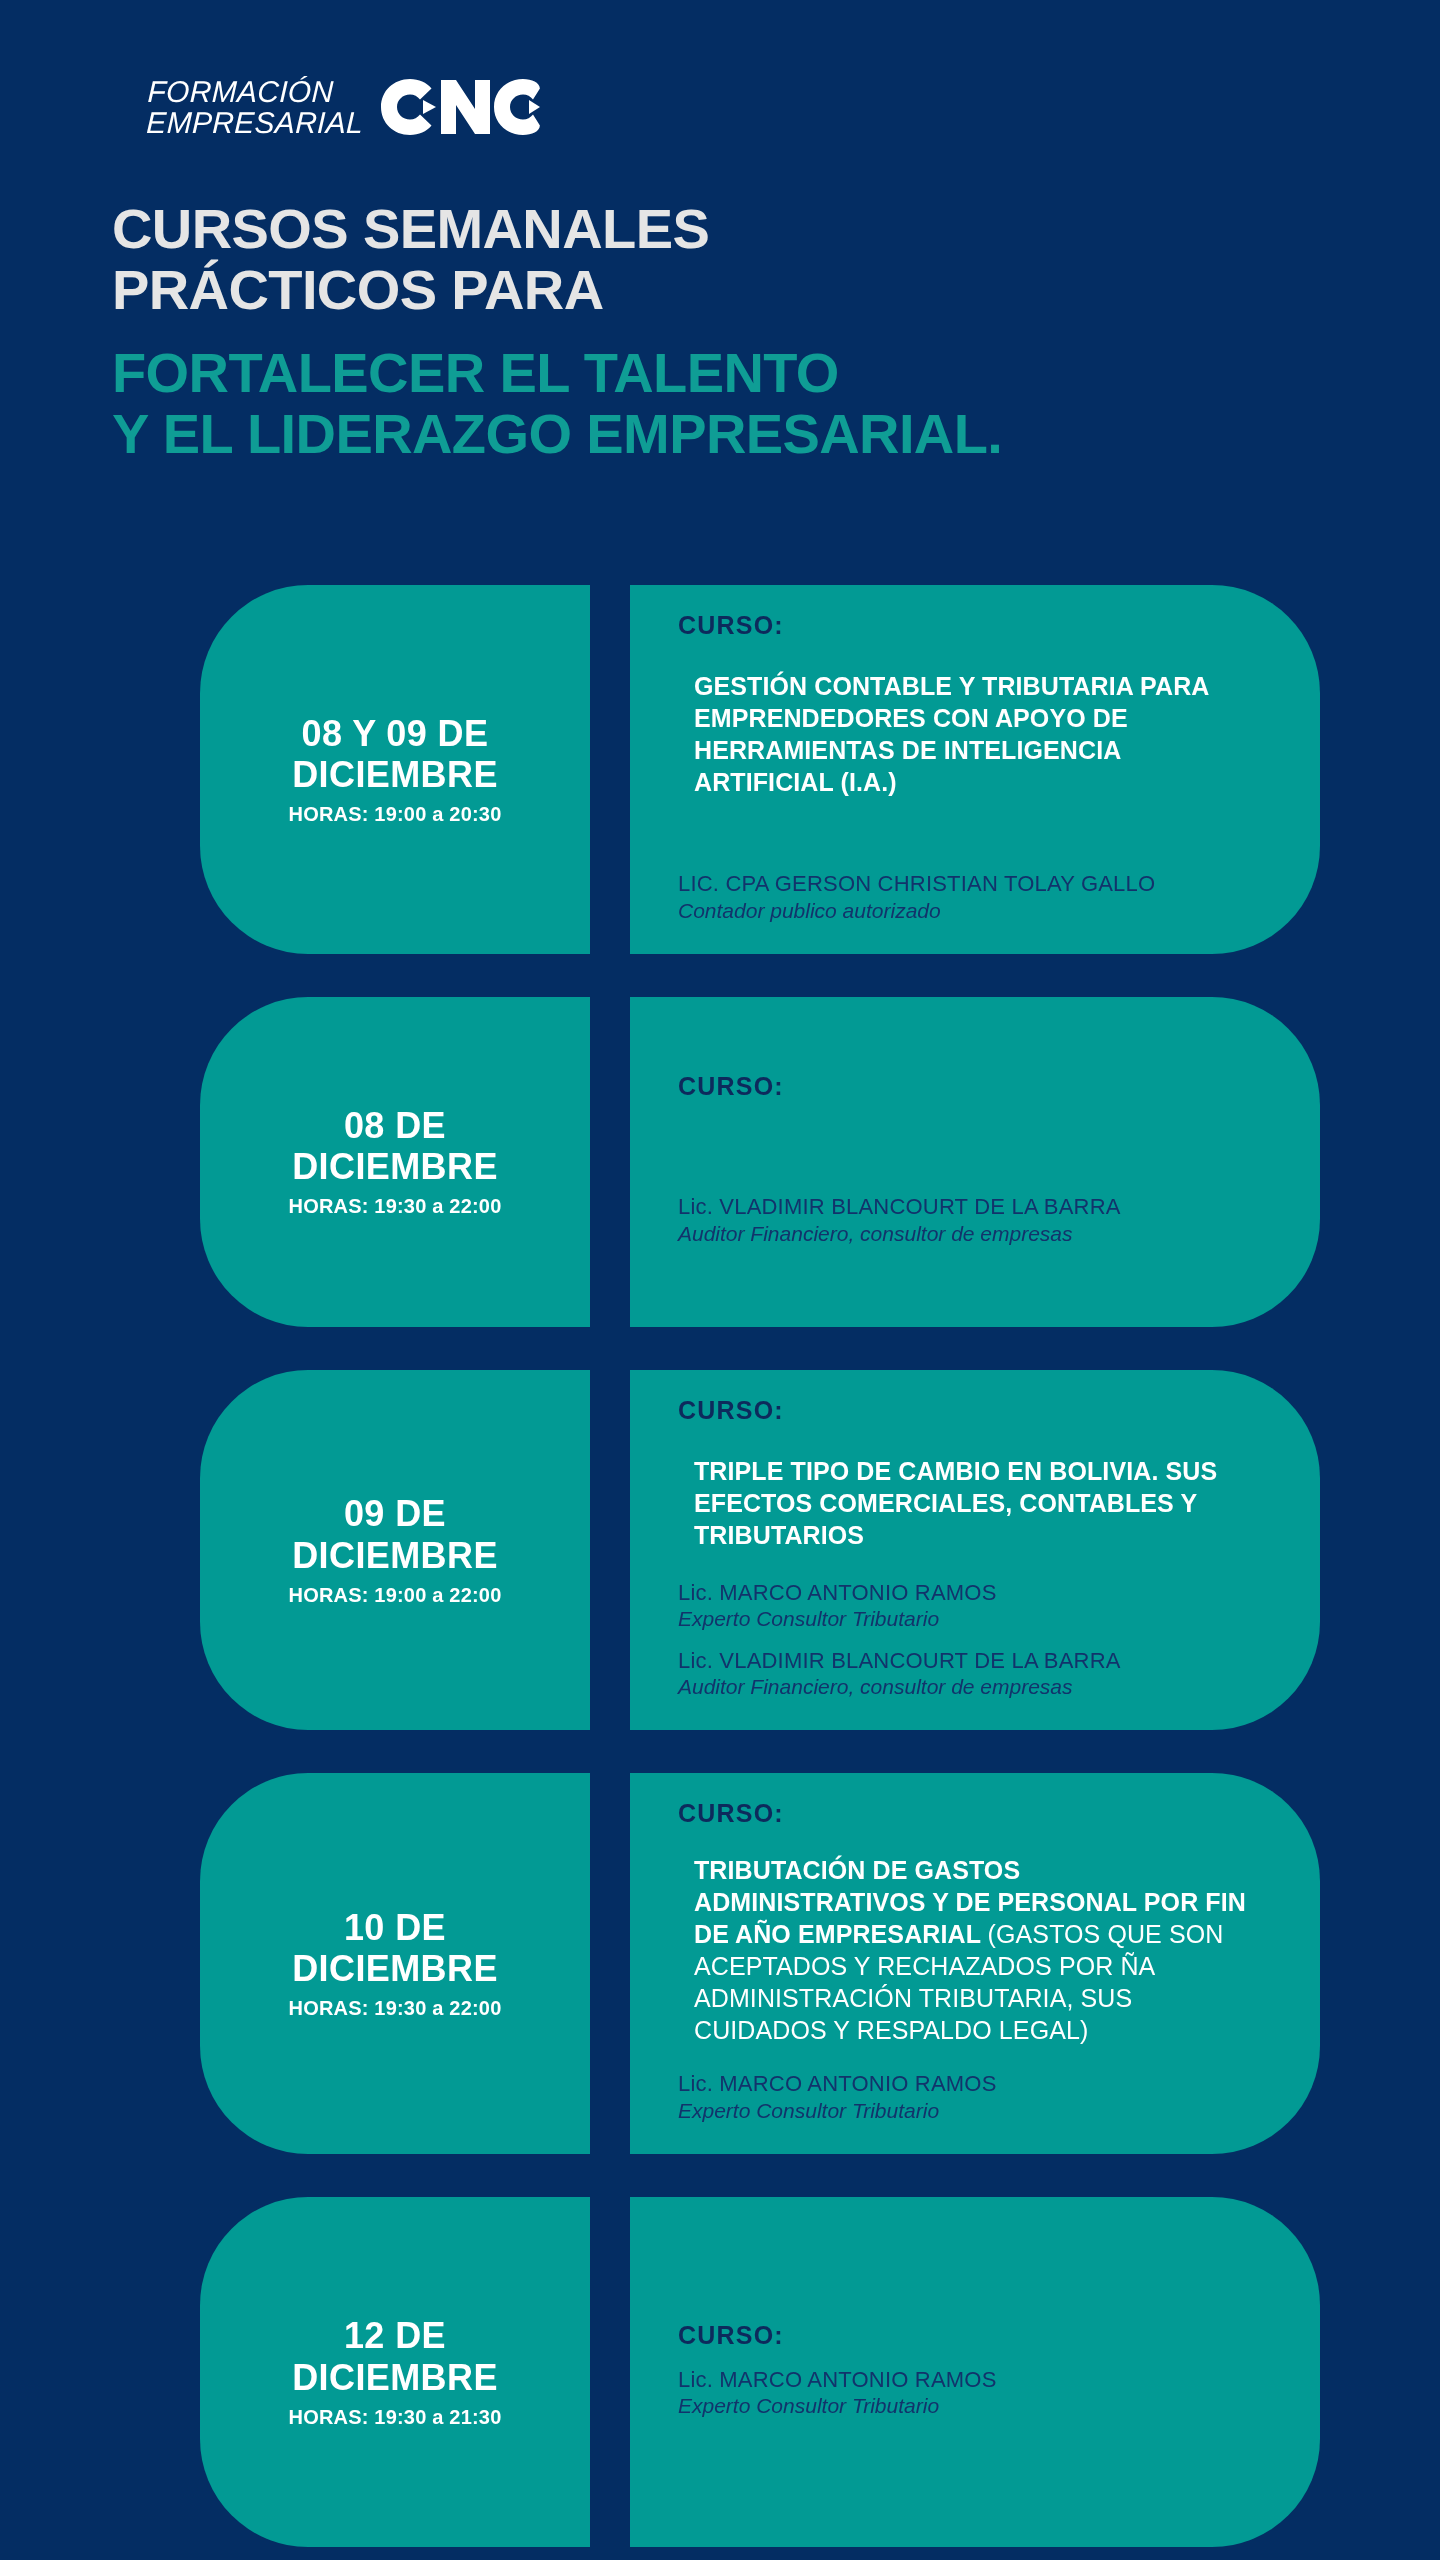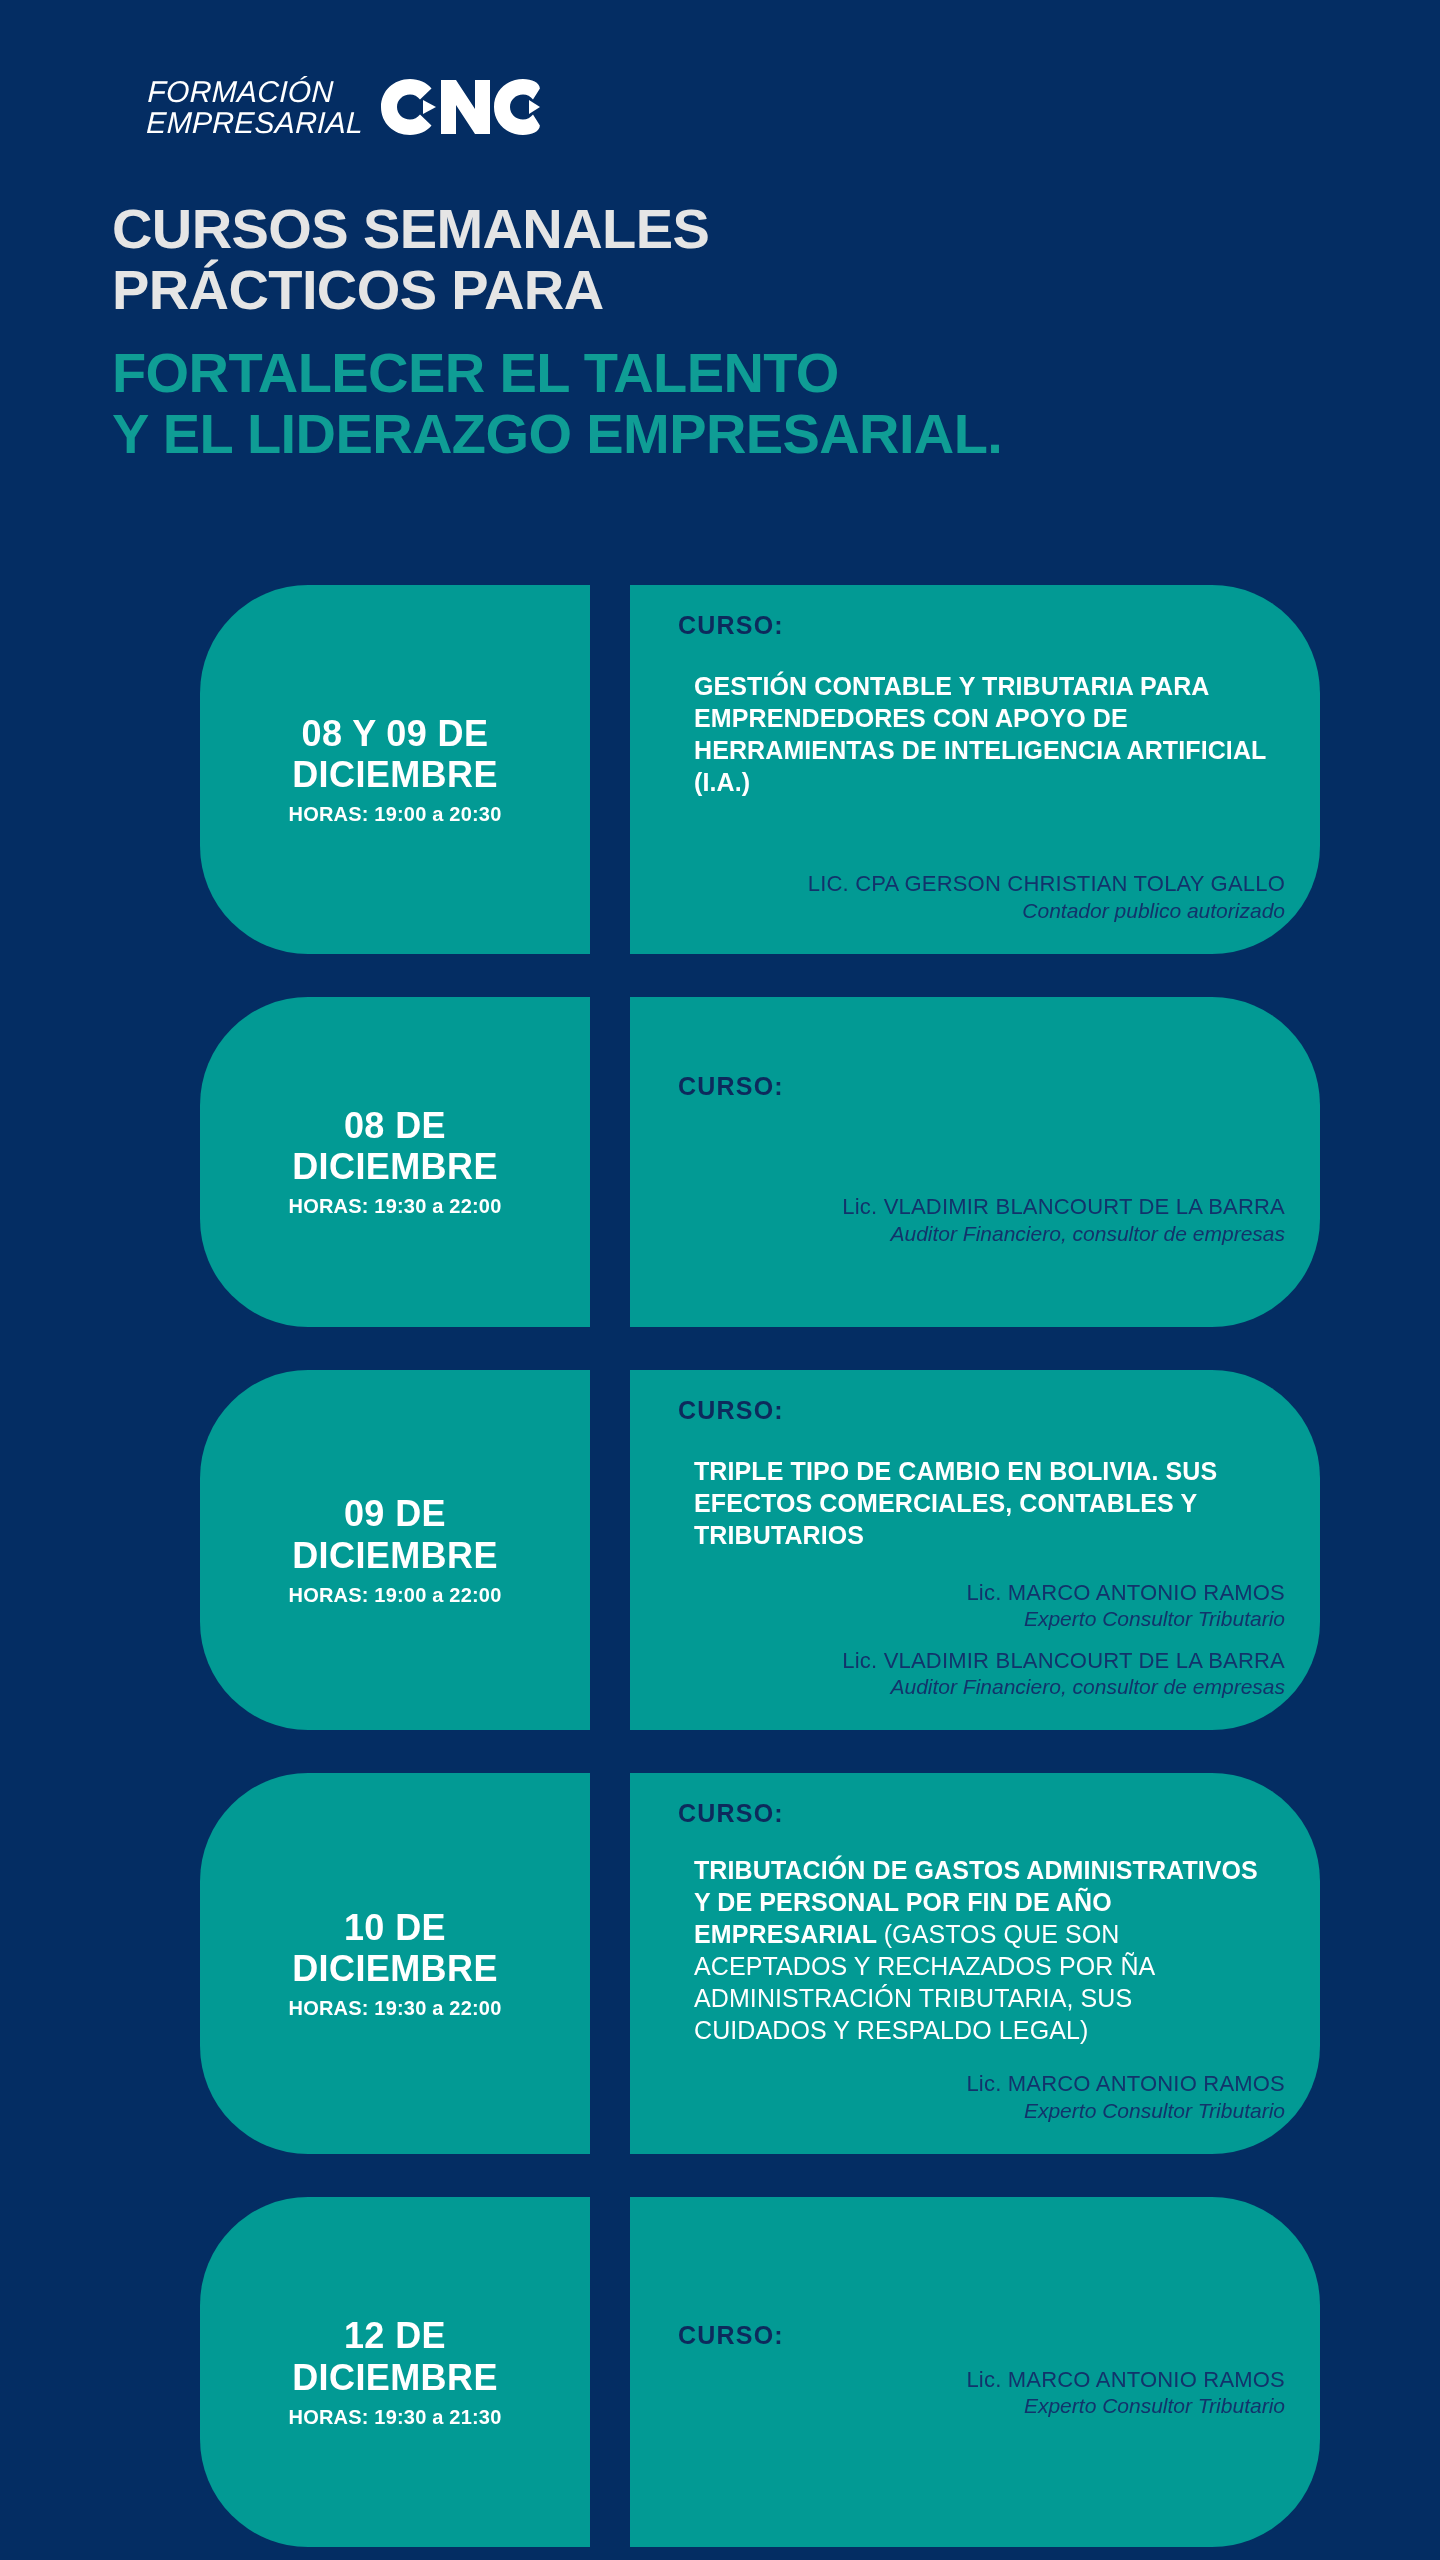--- a/index.html
+++ b/index.html
@@ -83,21 +83,21 @@
     letter-spacing:0.2px;
   }
 
   .gap{flex:0 0 40px;}
 
   .info-card{
     flex:1 1 auto;
     background:#029a94;
     border-radius:0 108px 108px 0;
     box-sizing:border-box;
-    padding:26px 35px 26px 48px;
+    padding:26px 56px 26px 48px;
     display:flex;
     flex-direction:column;
     justify-content:center;
     min-height:330px;
   }
   .curso-label{
     color:#0d2a5c;
     font-size:25px;
     font-weight:700;
     letter-spacing:1.2px;
@@ -109,21 +109,21 @@
     font-weight:700;
     line-height:1.28;
     letter-spacing:0.1px;
     margin:16px;
   }
   .course-title .light{
     font-weight:400;
   }
   .spacer{flex:0 0 auto;}
 
-  .instructors{margin-top:22px;text-align:right;}
+  .instructors{margin-top:22px;}
   .instructor{margin-bottom:4px;}
   .instructor + .instructor{margin-top:14px;}
   .inst-name{
     color:#12336b;
     font-size:22px;
     font-weight:400;
     line-height:1.25;
     letter-spacing:0.2px;
   }
   .inst-role{

